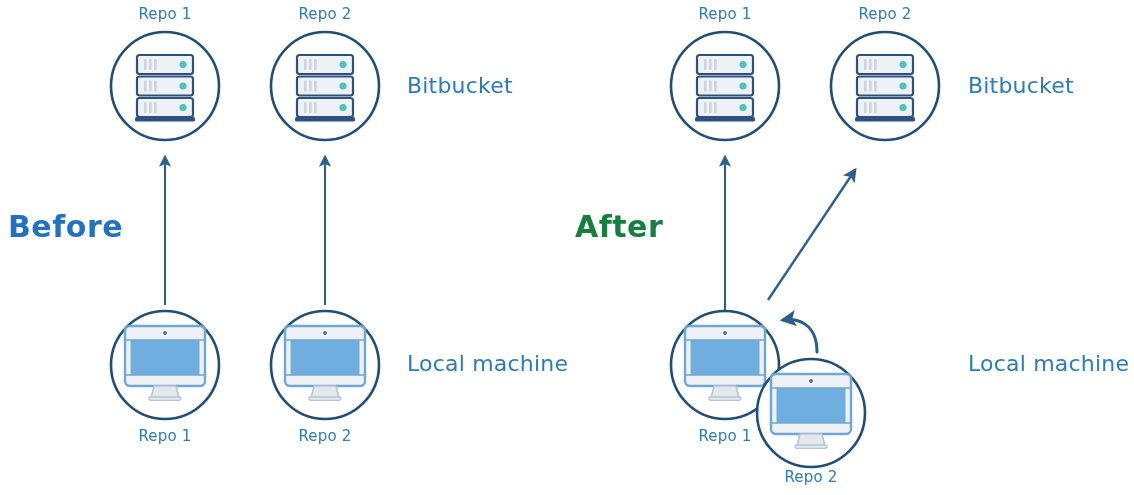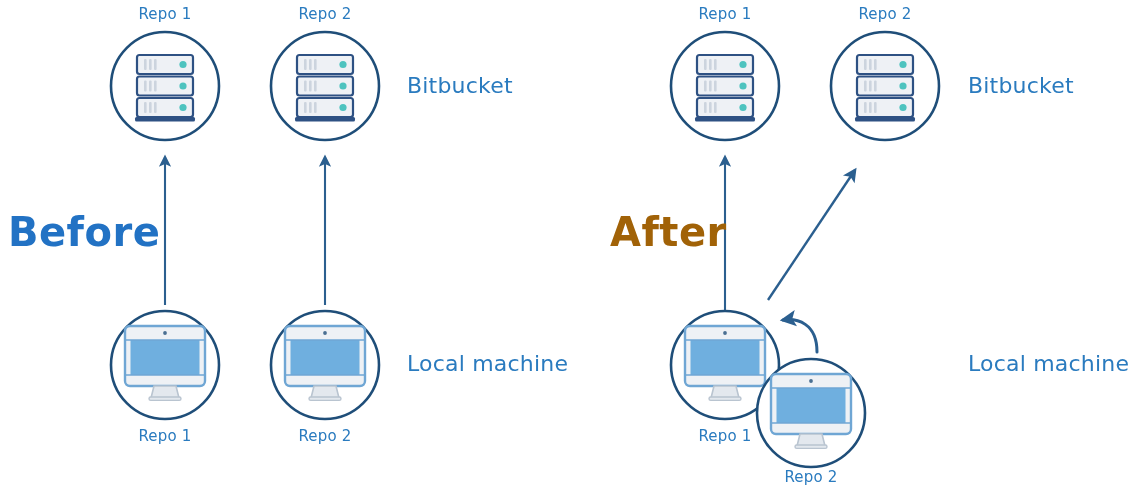--- a/index.html
+++ b/index.html
@@ -20,27 +20,27 @@
     white-space:nowrap;
     line-height:1;
   }
   .lbl.big{
     font-size:22px;
   }
   .phase{
     position:absolute;
     font-family:"DejaVu Sans","Liberation Sans",sans-serif;
     font-weight:bold;
-    font-size:40px;
+    font-size:30px;
     letter-spacing:.5px;
     white-space:nowrap;
     line-height:1;
   }
   .phase.before{color:#2272c4;}
-  .phase.after{color:#a16207;margin-left:35px;}
+  .phase.after{color:#15803d;}
   .ctr{transform:translateX(-50%);}
 </style>
 </head>
 <body>
 
 <div id="stage">
 
   <svg width="1134" height="495" viewBox="0 0 1134 495">
     <defs>
       <marker id="ah" viewBox="0 0 12 12" refX="9" refY="6" markerWidth="7" markerHeight="7" orient="auto-start-reverse">

